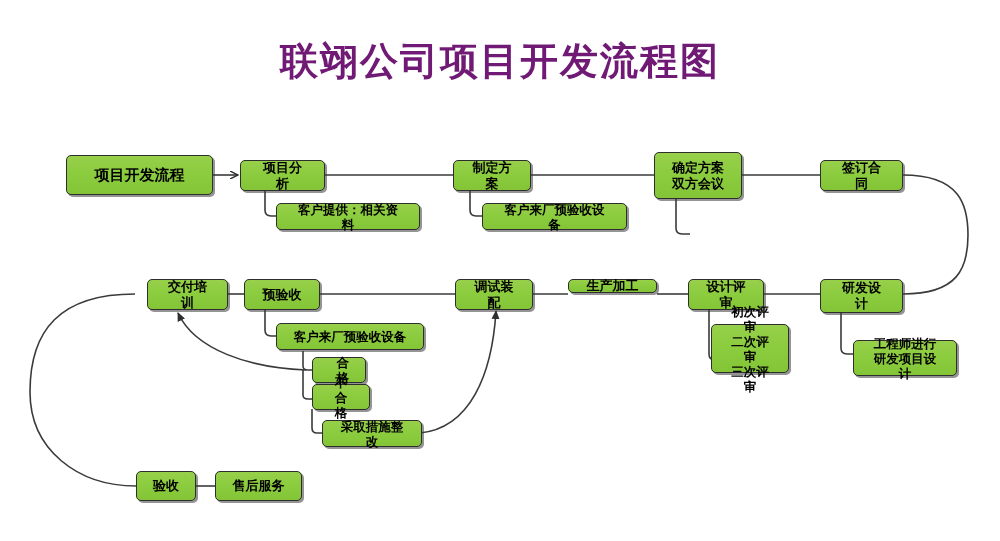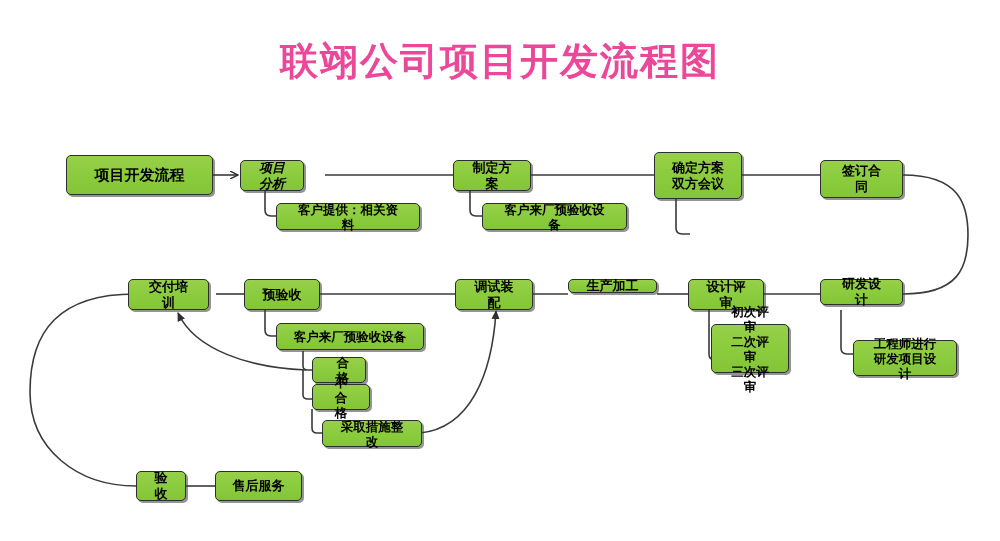--- a/index.html
+++ b/index.html
@@ -20,21 +20,21 @@
   }
   #title {
     position: absolute;
     left: 0;
     top: 40px;
     width: 1000px;
     text-align: center;
     font-family: "DejaVu Serif", "Liberation Serif", serif;
     font-size: 38px;
     font-weight: bold;
-    color: #ec4899;
+    color: #701a75;
     letter-spacing: 2px;
     line-height: 1.1;
   }
   svg#wires {
     position: absolute;
     left: 0;
     top: 0;
     width: 1000px;
     height: 541px;
     pointer-events: none;
@@ -116,35 +116,35 @@
       <path d="M420,433 C470,428 492,375 496,311" marker-end="url(#arrow)"></path>
 
       <path d="M135,294 C60,294 30,330 30,392 C30,450 78,486 136,486"></path>
 
       <path d="M186,486 L215,486"></path>
     </g>
   </svg>
 
   <div class="node big" style="left:66px; top:155px; width:147px; height:40px;">项目开发流程</div>
 
-  <div class="node" style="left:240px; top:160px; width:64px; height:31px;font-style:italic;">项目分析</div>
+  <div class="node" style="left:240px; top:160px; width:85px; height:31px;">项目分析</div>
 
   <div class="node" style="left:453px; top:160px; width:78px; height:31px;">制定方案</div>
 
   <div class="node small" style="left:276px; top:203px; width:144px; height:27px;">客户提供：相关资料</div>
 
   <div class="node small" style="left:482px; top:203px; width:145px; height:27px;">客户来厂预验收设备</div>
 
   <div class="node" style="left:654px; top:152px; width:88px; height:47px;">确定方案
 双方会议</div>
 
 
-  <div class="node" style="left:820px; top:160px; width:83px; height:38px;">签订合同</div>
+  <div class="node" style="left:820px; top:160px; width:83px; height:31px;">签订合同</div>
 
-  <div class="node" style="left:128px; top:279px; width:81px; height:31px;">交付培训</div>
+  <div class="node" style="left:147px; top:279px; width:81px; height:31px;">交付培训</div>
 
   <div class="node" style="left:244px; top:279px; width:76px; height:31px;">预验收</div>
 
   <div class="node small" style="left:276px; top:323px; width:148px; height:27px;">客户来厂预验收设备</div>
 
   <div class="node small" style="left:312px; top:357px; width:54px; height:26px;text-align:right;">合格</div>
 
   <div class="node small" style="left:312px; top:384px; width:58px; height:26px;">不合格</div>
 
   <div class="node small" style="left:322px; top:420px; width:100px; height:27px;">采取措施整改</div>
@@ -152,22 +152,22 @@
   <div class="node" style="left:455px; top:279px; width:78px; height:31px;">调试装配</div>
 
   <div class="node" style="left:568px; top:279px; width:89px; height:14px;">生产加工</div>
 
   <div class="node" style="left:688px; top:279px; width:76px; height:31px;">设计评审</div>
 
   <div class="node small" style="left:711px; top:324px; width:78px; height:49px;">初次评审
 二次评审
 三次评审</div>
 
-  <div class="node" style="left:820px; top:279px; width:83px; height:26px;">研发设计</div>
+  <div class="node" style="left:820px; top:279px; width:83px; height:34px;">研发设计</div>
 
   <div class="node small" style="left:853px; top:340px; width:104px; height:36px;">工程师进行
 研发项目设计</div>
 
-  <div class="node" style="left:136px; top:471px; width:50px; height:30px;">验收</div>
+  <div class="node" style="left:136px; top:471px; width:60px; height:30px;">验收</div>
 
   <div class="node" style="left:215px; top:471px; width:87px; height:30px;">售后服务</div>
 
 </div>
 
 </body></html>

